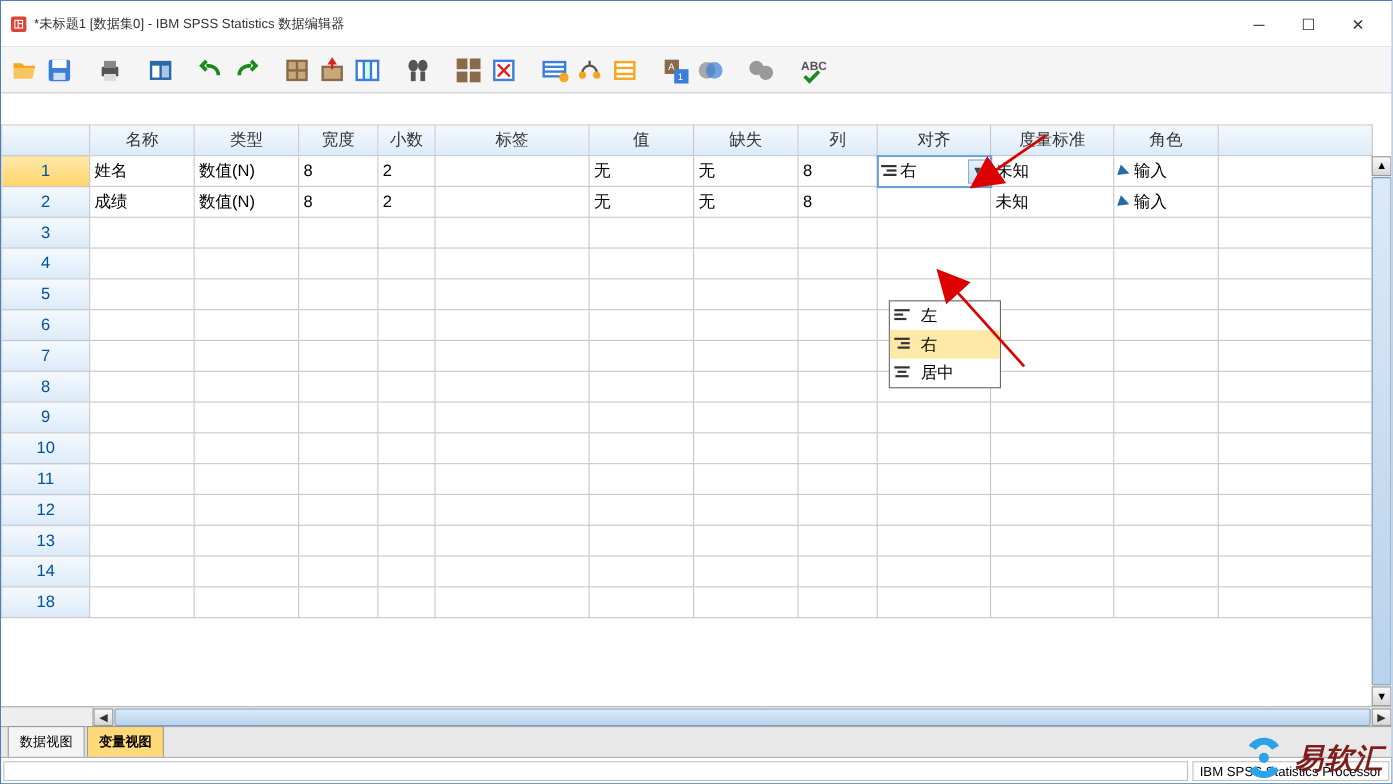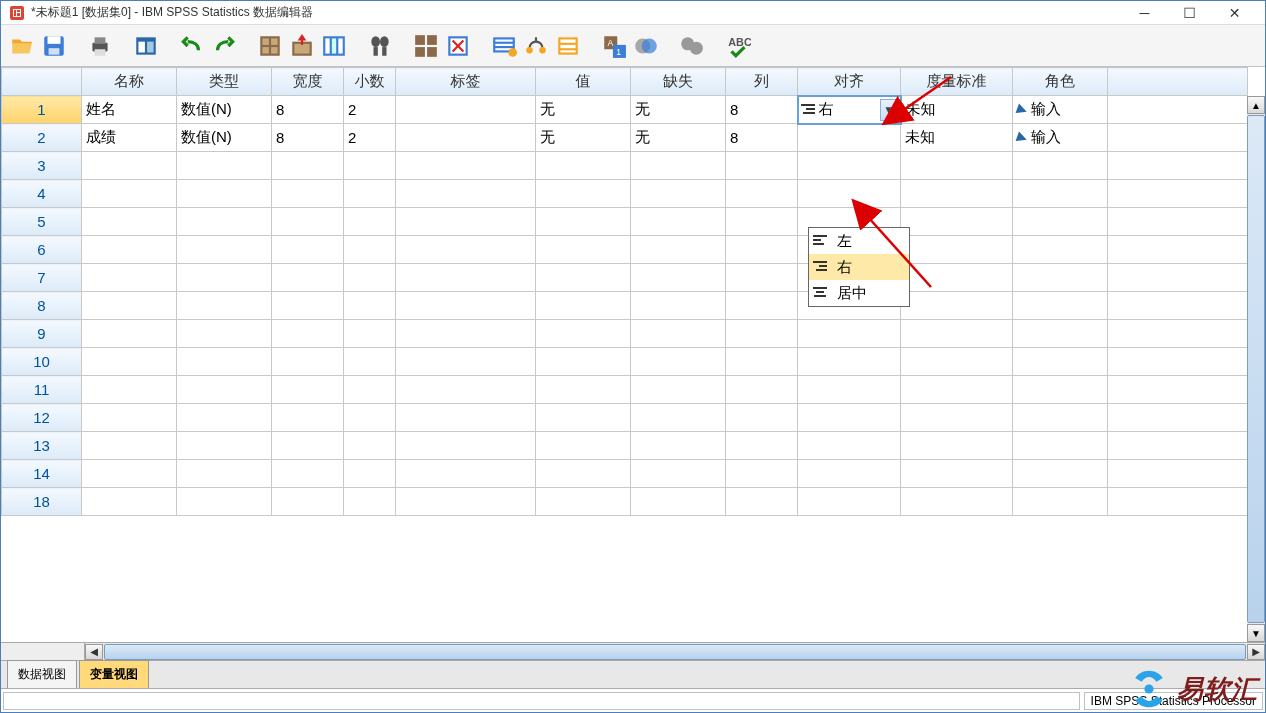--- a/index.html
+++ b/index.html
@@ -1,38 +1,38 @@
 <!DOCTYPE html>
 <html><head>
 <meta charset="utf-8">
 <style>
 * { box-sizing: border-box; margin: 0; padding: 0; }
 body { font-family: "Microsoft YaHei", "SimSun", sans-serif; font-size: 13px; background: #fff; overflow: hidden; }
 .window { width: 1266px; height: 713px; display: flex; flex-direction: column; border: 1px solid #4a7fb8; }
 
 
-.titlebar { height: 24px; background: #fff; display: flex; align-items: center; padding: 0 8px; border-bottom: 1px solid #ddd; }
+.titlebar { height: 42px; background: #fff; display: flex; align-items: center; padding: 0 8px; border-bottom: 1px solid #ddd; }
 .titlebar .icon { width: 16px; height: 16px; margin-right: 6px; }
 .titlebar .title { flex: 1; font-size: 12px; color: #333; }
 .titlebar .controls { display: flex; }
 .titlebar .controls div { width: 45px; height: 28px; display: flex; align-items: center; justify-content: center; color: #333; font-size: 14px; }
 
 
 .menubar { height: 26px; background: #f0f0f0; display: flex; align-items: center; padding: 0 4px; border-bottom: 1px solid #c0c0c0; font-size: 12px; }
 .menubar .menuitem { padding: 4px 8px; cursor: default; }
 
 
 .toolbar { height: 42px; background: #f5f5f5; border-bottom: 1px solid #c0c0c0; display: flex; align-items: center; padding: 0 6px; gap: 2px; }
 .tbtn { width: 30px; height: 30px; display: flex; align-items: center; justify-content: center; border: 1px solid transparent; border-radius: 3px; }
 .tbtn svg { width: 26px; height: 26px; }
 .tsep { width: 12px; }
 
 
 .grid-wrap { flex: 1; overflow: hidden; position: relative; background: #fff; display: flex; flex-direction: column; }
-.grid-inner { flex: 1; overflow: hidden; position: relative; }
+.grid-inner { flex: 1; overflow: hidden; position: relative; margin-top: 28px; }
 table.grid { border-collapse: collapse; table-layout: fixed; }
 table.grid th, table.grid td { border: 1px solid #c8c8c8; height: 28px; text-align: center; font-weight: normal; font-size: 15px; padding: 0 4px; overflow: hidden; white-space: nowrap; }
 table.grid th { background: linear-gradient(#f4f9fe, #dcebf9); color: #333; font-family: "SimSun"; }
 table.grid .rowh { background: linear-gradient(#f4f9fe, #dcebf9); text-align: center; width: 80px; font-family: Arial; color:#00529c; }
 table.grid .rowh.sel { background: linear-gradient(#ffe9a8, #ffd36b); }
 table.grid td { text-align: left; }
 .corner { width: 80px; background: linear-gradient(#f4f9fe, #dcebf9); }
 
 
 .align-cell { position: relative; background: #fff; border: 2px solid #6aa0d8 !important; padding:0 !important; }

